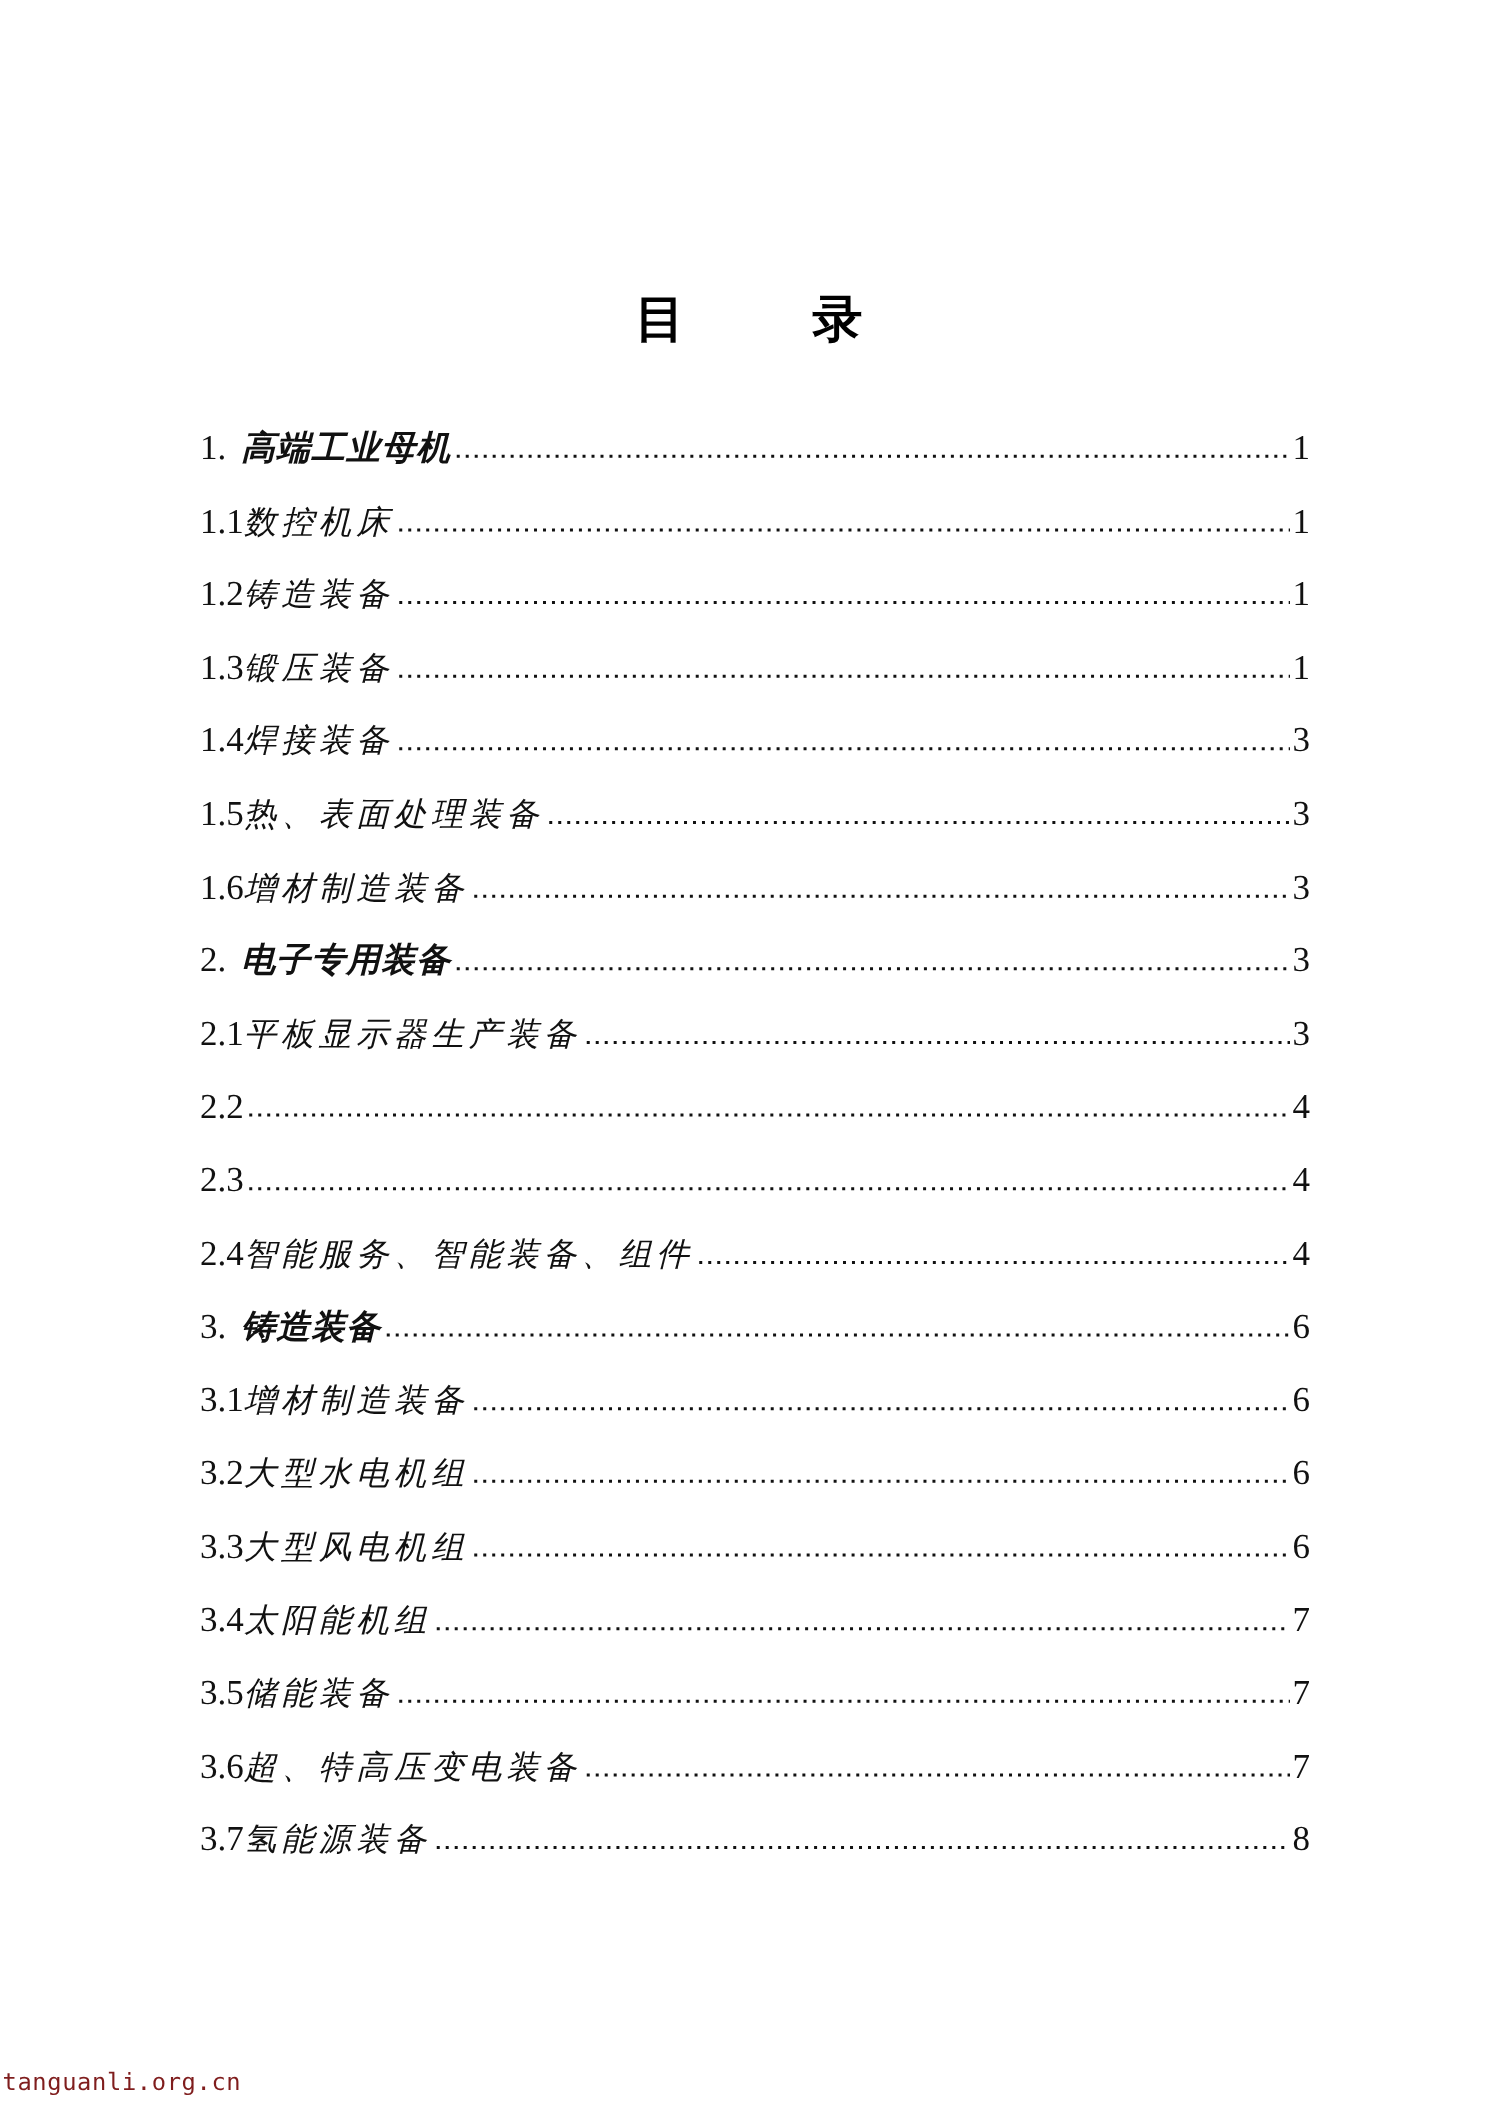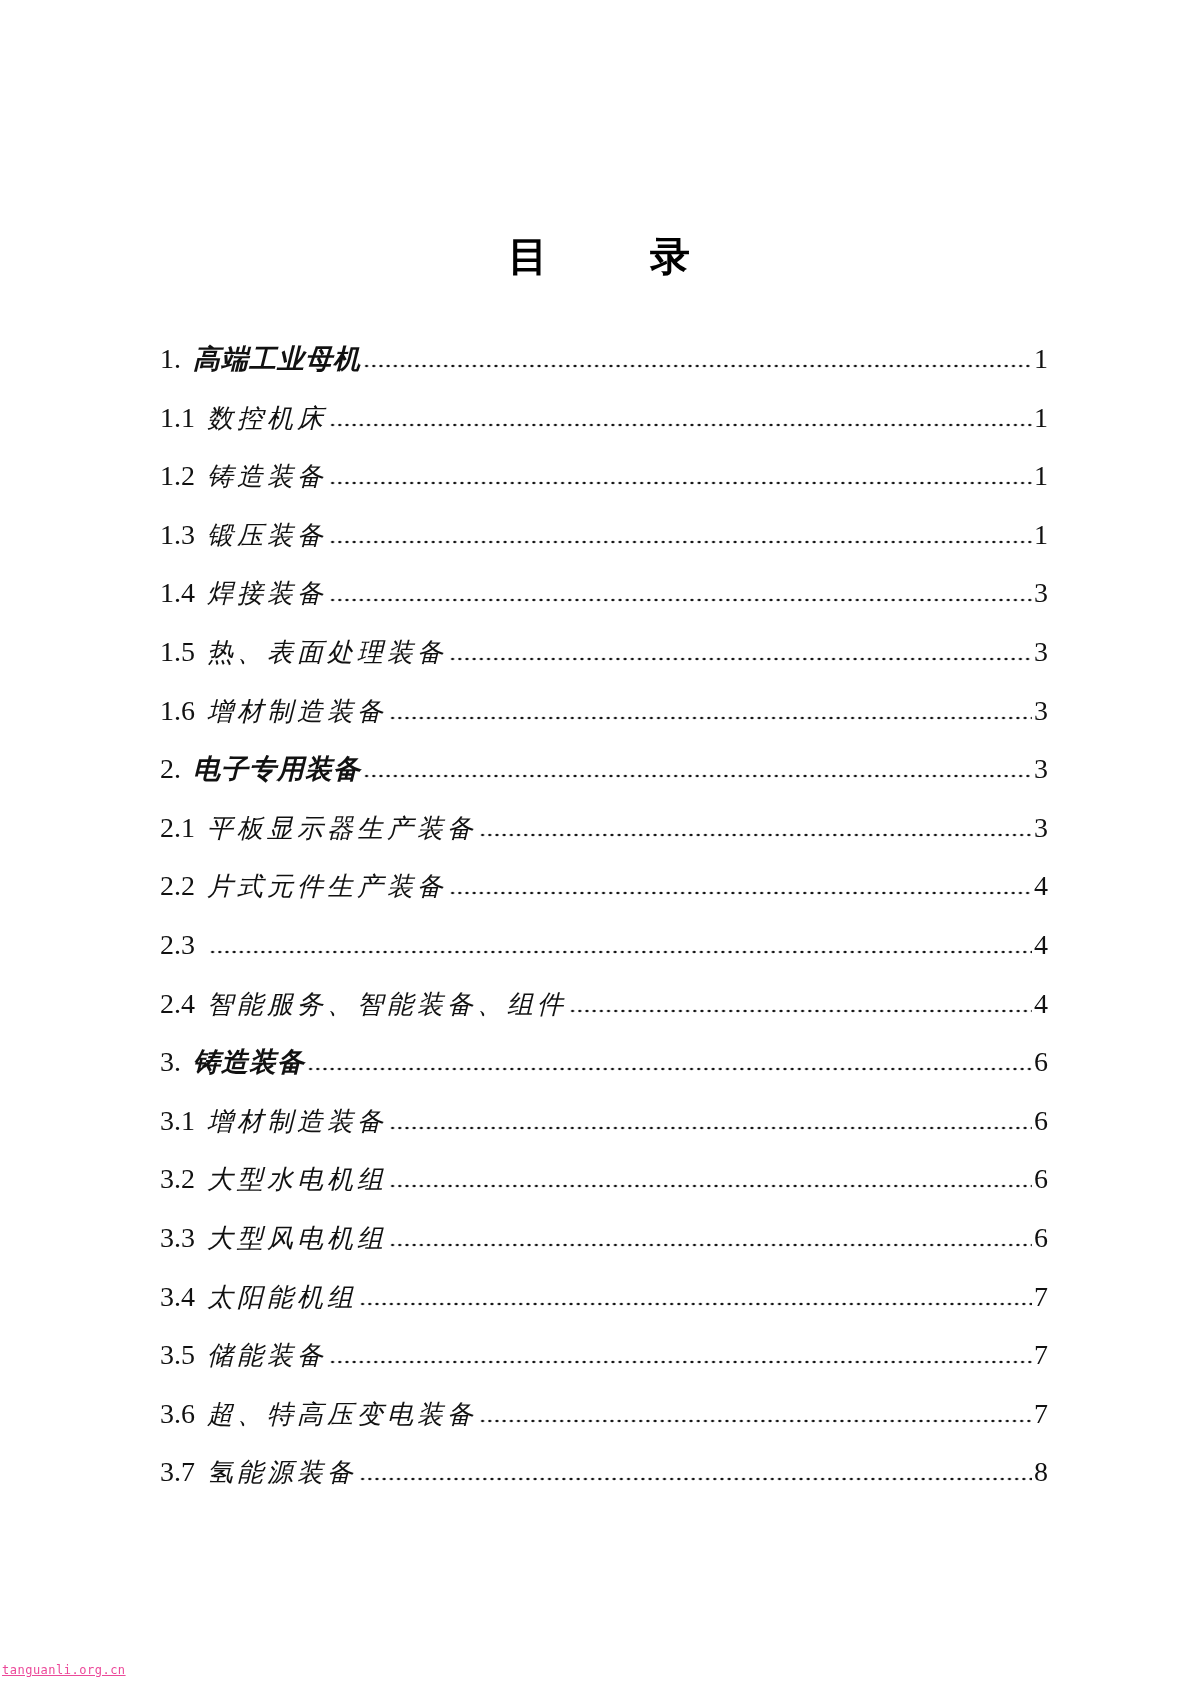--- a/index.html
+++ b/index.html
@@ -57,21 +57,21 @@
     }
     .toc-num {
       flex: 0 0 auto;
       font-family: "Liberation Serif", serif;
       font-size: 28px;
     }
     .toc-entry.level-1 .toc-num {
       margin-right: 12px;
     }
     .toc-entry.level-2 .toc-num {
-      margin-right: 12px;
+      margin-right: 0;
     }
     .toc-text {
       flex: 0 0 auto;
       font-family: "DejaVu Serif", "Liberation Serif", serif;
       letter-spacing: 4px;
       font-size: 26px;
       font-style: italic;
     }
     .toc-entry.level-1 .toc-text {
       font-family: "DejaVu Sans", "Liberation Sans", sans-serif;
@@ -97,24 +97,23 @@
       font-family: "Liberation Serif", serif;
       font-size: 28px;
       min-width: 14px;
       text-align: right;
     }
     .watermark {
       position: absolute;
       left: 2px;
       bottom: 6px;
       font-family: "DejaVu Sans Mono", "Liberation Mono", monospace;
-      font-size: 12px;
-      color: #ec4899;
+      font-size: 19px;
+      color: #7f1d1d;
       letter-spacing: 0.5px;
-      text-decoration: underline;
     }
   </style>
 </head>
 <body>
 
 <div class="page">
   <h1 class="toc-title">目 录</h1>
 
   <ul class="toc-list">
     <li class="toc-entry level-1">
@@ -166,21 +165,20 @@
       <span class="toc-page">3</span>
     </li>
     <li class="toc-entry level-2">
       <span class="toc-num">2.1</span>
       <span class="toc-text">平板显示器生产装备</span>
       <span class="toc-leader"></span>
       <span class="toc-page">3</span>
     </li>
     <li class="toc-entry level-2">
       <span class="toc-num">2.2</span>
-      <span class="toc-text">片式元件生产装备</span>
       <span class="toc-leader"></span>
       <span class="toc-page">4</span>
     </li>
     <li class="toc-entry level-2">
       <span class="toc-num">2.3</span>
       <span class="toc-leader"></span>
       <span class="toc-page">4</span>
     </li>
     <li class="toc-entry level-2">
       <span class="toc-num">2.4</span>

